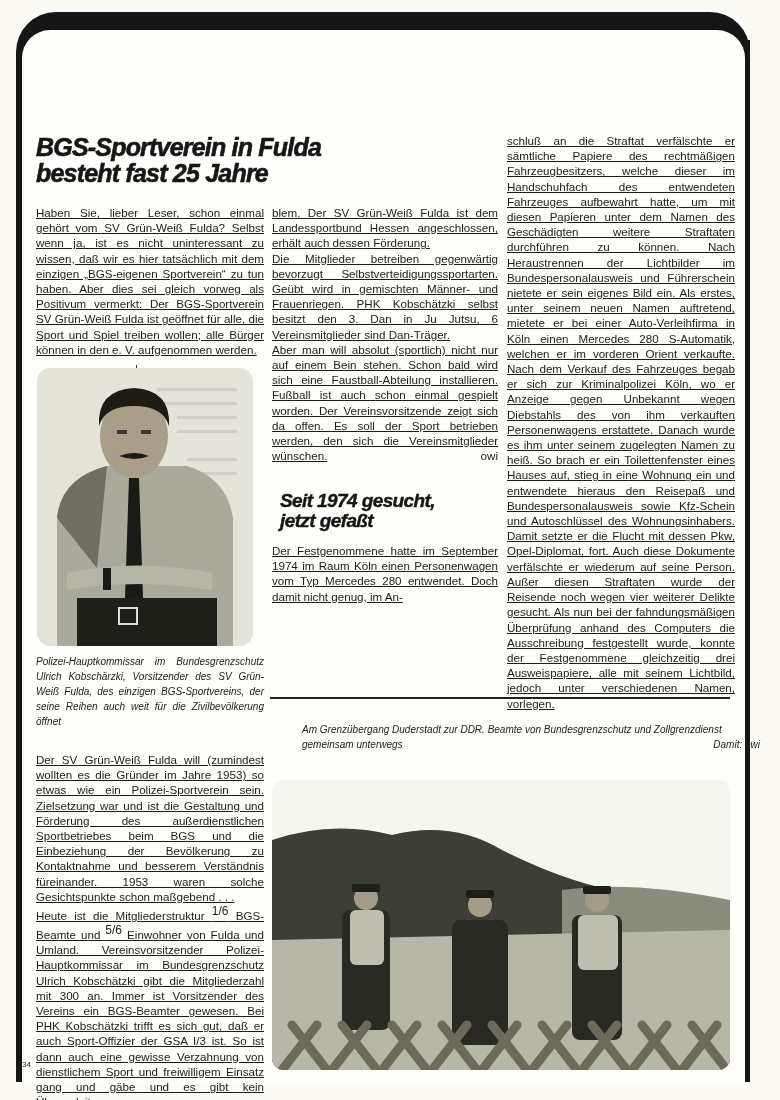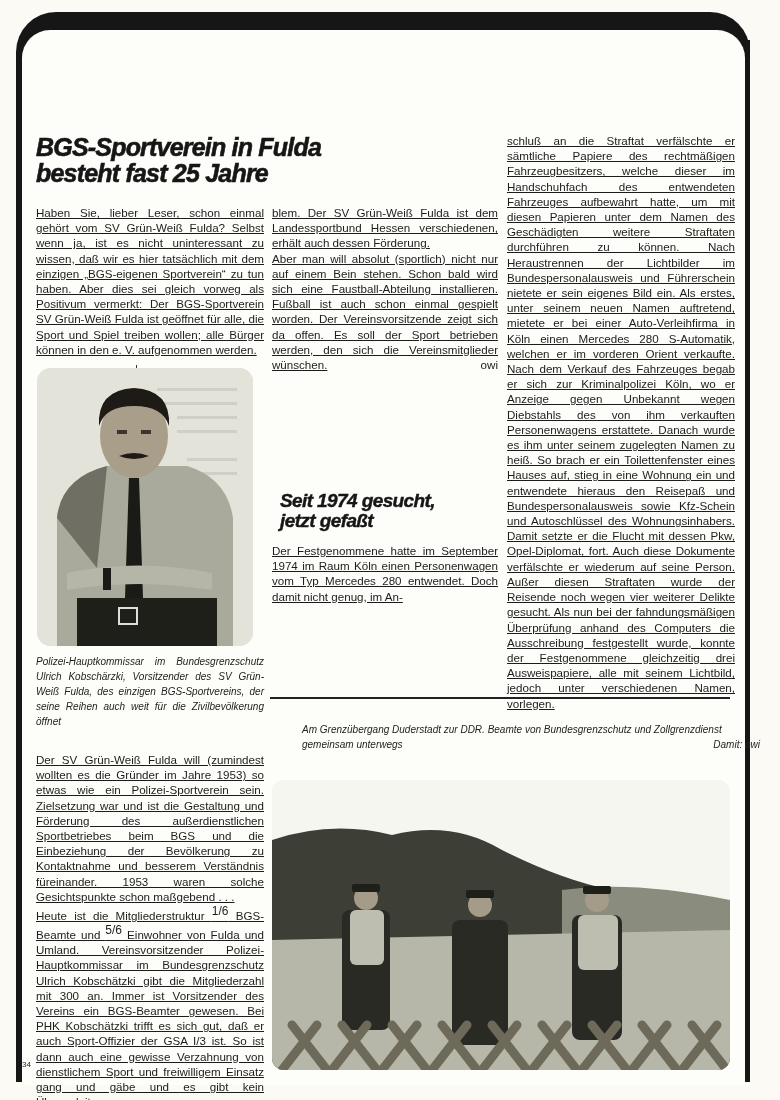--- a/index.html
+++ b/index.html
@@ -122,21 +122,22 @@
 </div>
 
 <div class="text col1b">
   <p>Der SV Grün-Weiß Fulda will (zumindest wollten es die Gründer im Jahre 1953) so etwas wie ein Polizei-Sportverein sein. Zielsetzung war und ist die Gestaltung und Förderung des außerdienstlichen Sportbetriebes beim BGS und die Einbeziehung der Bevölkerung zu Kontaktnahme und besserem Verständnis füreinander. 1953 waren solche Gesichtspunkte schon maßgebend . . .</p>
   <p><span>Heute ist die Mitgliederstruktur </span><span class="frac">1/6</span><span> BGS-Beamte und </span><span class="frac">5/6</span><span> Einwohner von Fulda und Umland. Vereinsvorsitzender Polizei-Hauptkommissar im Bundesgrenzschutz Ulrich Kobschätzki gibt die Mitgliederzahl mit 300 an. Immer ist Vorsitzender des Vereins ein BGS-Beamter gewesen. Bei PHK Kobschätzki trifft es sich gut, daß er auch Sport-Offizier der GSA I/3 ist. So ist dann auch eine gewisse Verzahnung von dienstlichem Sport und freiwilligem Einsatz gang und gäbe und es gibt kein Übungsleiterpro-</span></p>
 </div>
 
 <div class="page-number">34</div>
 
 <div class="text col2a">
-  <p>blem. Der SV Grün-Weiß Fulda ist dem Landessportbund Hessen verschiedenen, erhält auch dessen Förderung.</p>
+  <p>blem. Der SV Grün-Weiß Fulda ist dem Landessportbund Hessen angeschlossen, erhält auch dessen Förderung.</p>
+  <p>Die Mitglieder betreiben gegenwärtig bevorzugt Selbstverteidigungssportarten. Geübt wird in gemischten Männer- und Frauenriegen. PHK Kobschätzki selbst besitzt den 3. Dan in Ju Jutsu, 6 Vereinsmitglieder sind Dan-Träger.</p>
   <p><span>Aber man will absolut (sportlich) nicht nur auf einem Bein stehen. Schon bald wird sich eine Faustball-Abteilung installieren. Fußball ist auch schon einmal gespielt worden. Der Vereinsvorsitzende zeigt sich da offen. Es soll der Sport betrieben werden, den sich die Vereinsmitglieder wünschen.</span> <span style="float:right">owi</span></p>
 </div>
 
 <h2 class="subhead" style="margin:8px;">
   <span>Seit 1974 gesucht,</span><br>
   <span>jetzt gefaßt</span>
 </h2>
 
 <div class="text col2b">
   <p>Der Festgenommene hatte im September 1974 im Raum Köln einen Personenwagen vom Typ Mercedes 280 entwendet. Doch damit nicht genug, im An-</p>

